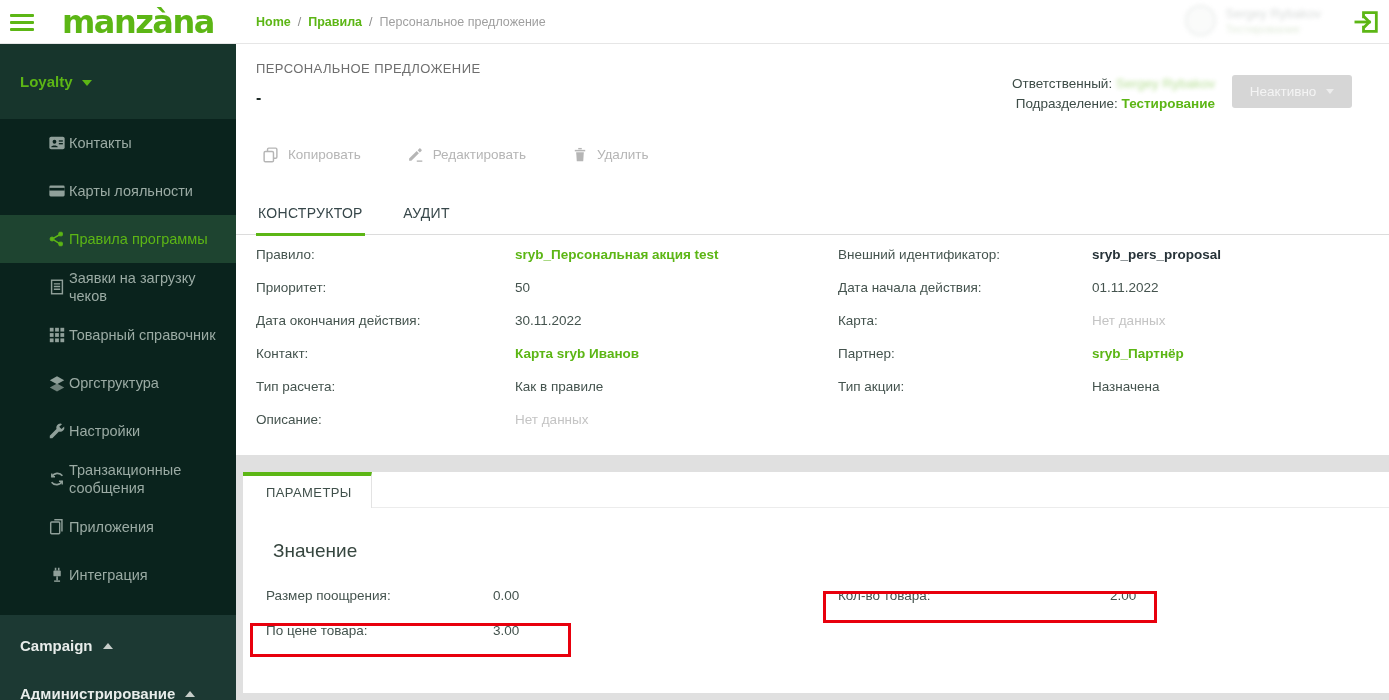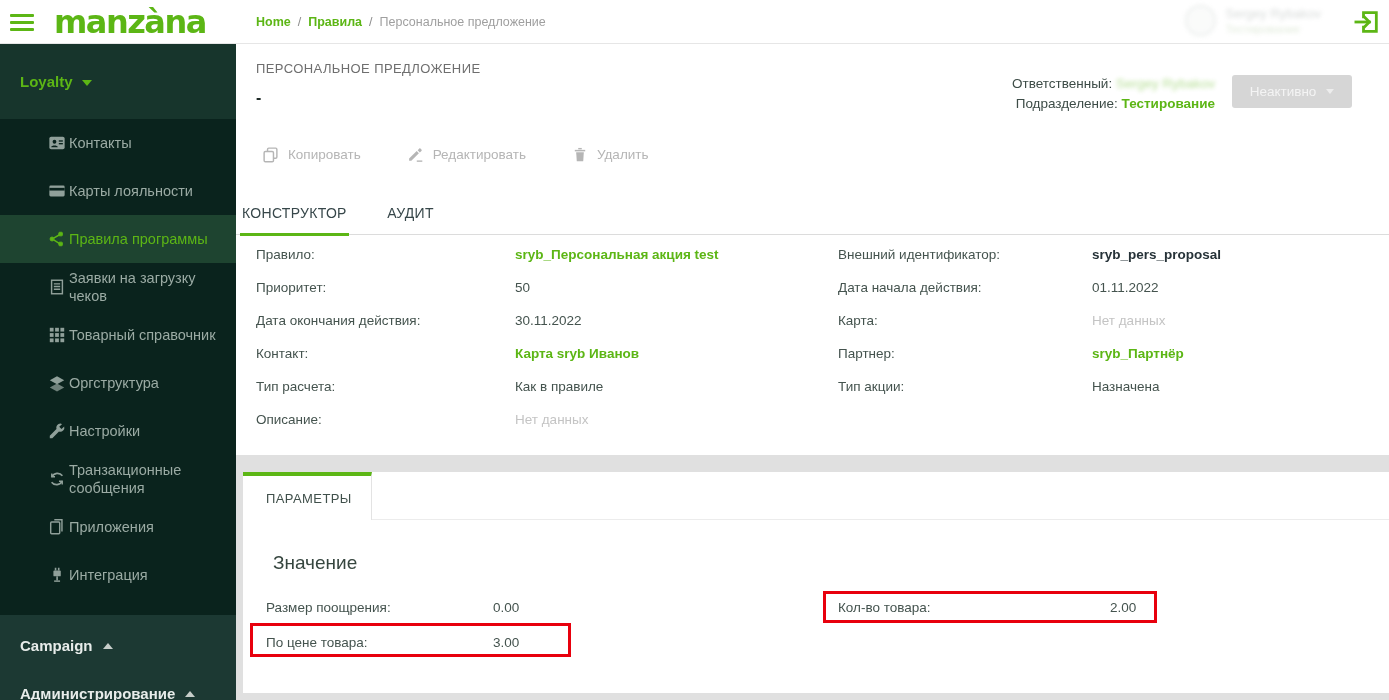--- a/index.html
+++ b/index.html
@@ -6,21 +6,21 @@
   html,body { width:1389px; height:700px; overflow:hidden; background:#fff;
     font-family:"Liberation Sans","DejaVu Sans",sans-serif; }
   .page { position:relative; width:1389px; height:700px; }
 
   
   .topbar { position:absolute; top:0; left:0; right:0; height:44px; background:#fff;
     border-bottom:1px solid #e6e6e6; z-index:5; }
   .logo-zone { position:absolute; left:0; top:0; width:236px; height:44px; display:flex; align-items:center; }
   .hamburger { margin-left:10px; width:24px; cursor:pointer; }
   .hamburger span { display:block; width:24px; height:3px; background:#5cb615; border-radius:1px; margin:4px 0; }
-  .logo { margin-left:20px; font-family:"DejaVu Sans",sans-serif; font-weight:700; font-size:32px;
+  .logo { margin-left:28px; font-family:"DejaVu Sans",sans-serif; font-weight:700; font-size:32px;
     color:#5cb615; letter-spacing:-1.5px; line-height:40px; }
   .breadcrumb { position:absolute; left:256px; top:0; height:44px; display:flex; align-items:center;
     font-size:12.5px; gap:7px; }
   .crumb-link { color:#5cb615; font-weight:600; cursor:pointer; }
   .crumb-sep { color:#8c8c8c; }
   .crumb-current { color:#9f9f9f; }
   .topbar-user { position:absolute; right:68px; top:5px; display:flex; align-items:center; gap:10px;
     filter:blur(2px); opacity:.35; }
   .avatar { width:31px; height:31px; border-radius:50%; border:2px solid #c9d1cd; background:#f2f4f3; }
   .tuser-name { font-size:13px; color:#8f9995; line-height:16px; }
@@ -55,41 +55,41 @@
   .status-btn { position:absolute; top:31px; right:37px; width:120px; height:33px; background:#d6d6d6;
     border:none; border-radius:3px; color:#f4f4f4; font-size:13.5px; display:flex; align-items:center;
     justify-content:center; gap:10px; cursor:pointer; }
   .status-caret { width:0; height:0; border-left:4.5px solid transparent; border-right:4.5px solid transparent;
     border-top:5px solid #ededed; }
 
   .toolbar { position:absolute; top:102px; left:26px; display:flex; gap:46px; }
   .tool-btn { display:flex; align-items:center; gap:9px; color:#b5b5b5; font-size:13.5px;
     background:none; border:none; cursor:pointer; }
 
-  .tabs-row { position:absolute; top:150px; left:0; right:0; padding-left:4px; border-bottom:1px solid #dcdcdc; }
+  .tabs-row { position:absolute; top:150px; left:0; right:0; padding-left:20px; border-bottom:1px solid #dcdcdc; }
   .tab { display:inline-block; padding:11px 2px 12px; margin-right:32px; font-size:14px; color:#37474a;
     letter-spacing:.3px; cursor:pointer; }
   .tab.active { border-bottom:3px solid #5cb615; margin-bottom:-2px; }
 
   .fields { position:absolute; top:201px; left:20px; right:0; }
   .fcol-left { position:absolute; left:0; width:582px; }
   .fcol-right { position:absolute; left:582px; right:20px; }
   .frow { display:flex; margin-bottom:13px; font-size:13.5px; line-height:20px; }
   .fcol-left .flabel { width:259px; }
   .fcol-right .flabel { width:254px; }
   .flabel { color:#44534e; }
   .fvalue { color:#44534e; }
   .fvalue.green { color:#5cb615; font-weight:700; cursor:pointer; }
   .fvalue.bold { color:#263238; font-weight:700; }
   .fvalue.muted { color:#c4c4c4; }
 
   
   .params-band { position:absolute; top:411px; left:0; right:0; bottom:0; background:#e0e0e0; }
   .params-panel { position:absolute; left:7px; right:0; top:17px; bottom:7px; background:#fff; }
-  .ptab-row { display:flex; height:48px; }
+  .ptab-row { display:flex; height:36px; }
   .ptab { width:129px; border-top:4px solid #5cb615; border-right:1px solid #e3e3e3; display:flex;
     align-items:center; padding-left:23px; font-size:13px; letter-spacing:.4px; color:#40504b; cursor:pointer; }
   .ptab-filler { flex:1; border-bottom:1px solid #ececec; }
   .pcontent { padding:32px 0 0 23px; }
   .pheading { font-size:19px; font-weight:400; color:#36463f; margin-bottom:16px;margin-left:7px; }
   .params-grid { display:flex; }
   .pg-left { width:572px; }
   .pg-right { flex:1; }
   .prow { display:flex; height:35px; align-items:center; font-size:13.5px; color:#44534e; }
   .pg-left .plabel { width:227px; }

